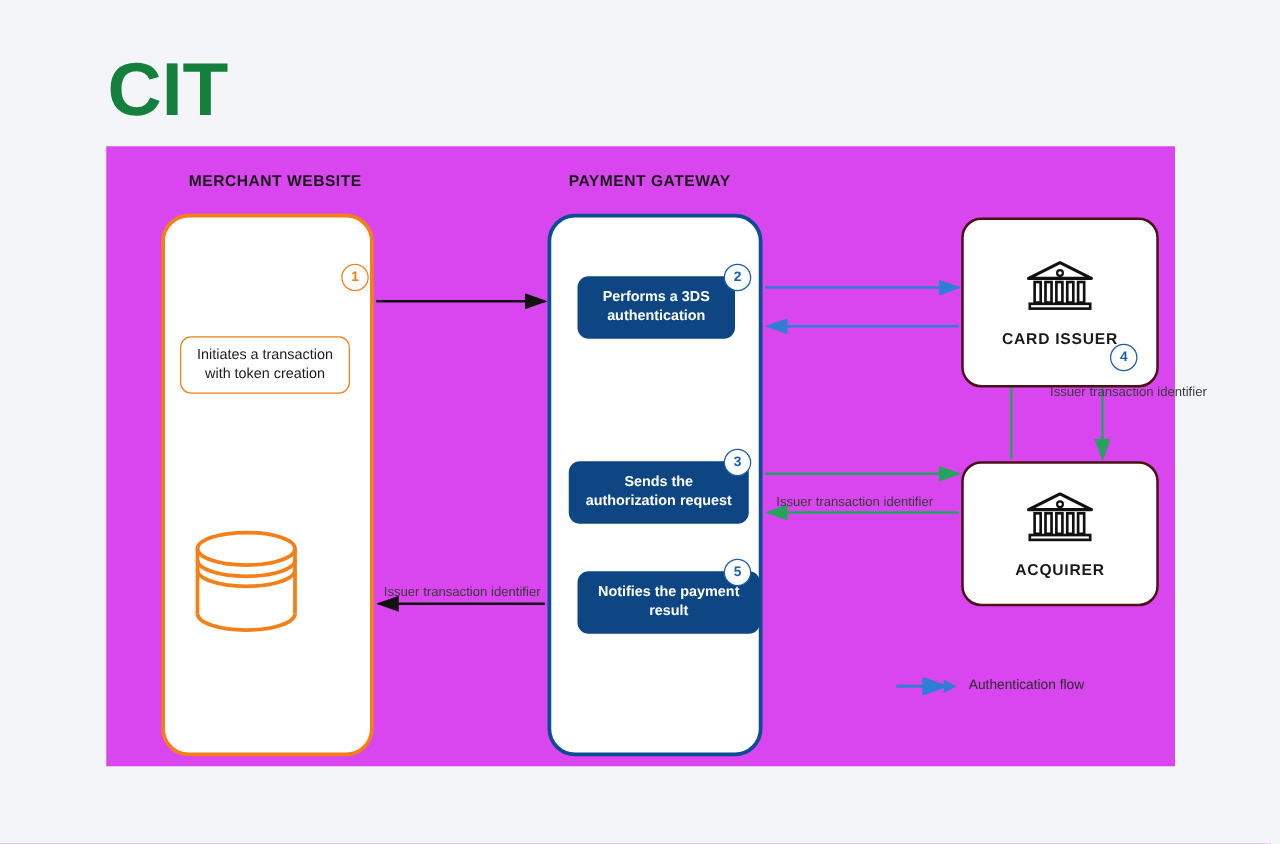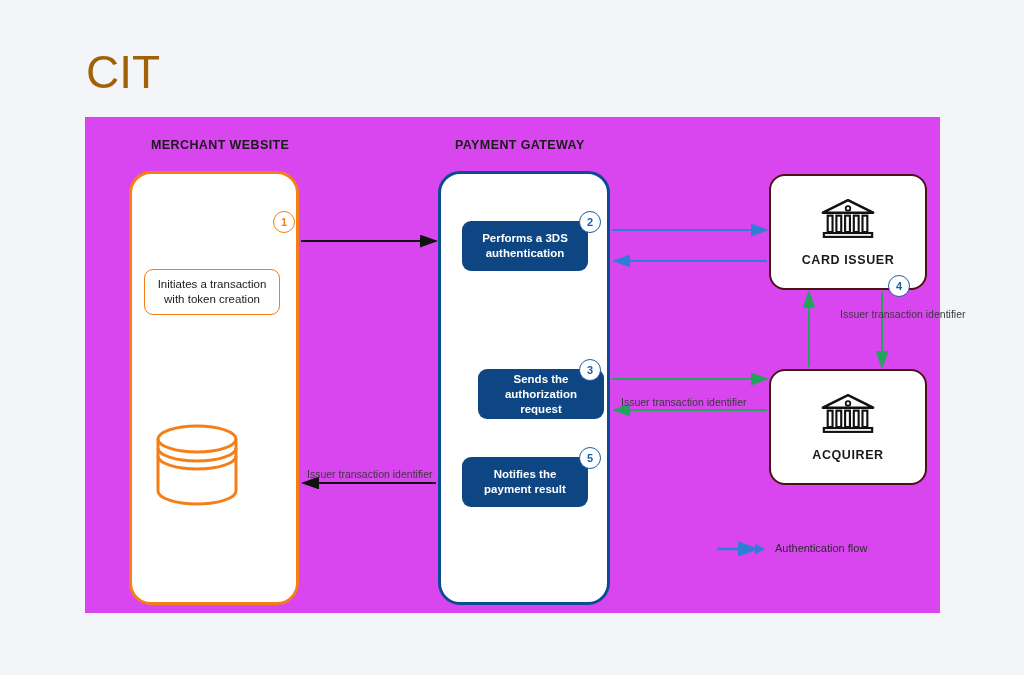--- a/index.html
+++ b/index.html
@@ -11,23 +11,23 @@
     height: 675px;
     background: #f4f5f9;
     font-family: "Liberation Sans", sans-serif;
     overflow: hidden;
     position: relative;
   }
   #page-title {
     position: absolute;
     left: 86px;
     top: 44px;
-    font-size: 46px;
-    font-weight: normal;
-    color: #a16207;
+    font-size: 60px;
+    font-weight: bold;
+    color: #15803d;
     letter-spacing: 0px;
     line-height: 56px;
   }
   #canvas {
     position: absolute;
     left: 85px;
     top: 117px;
     width: 855px;
     height: 496px;
     background: #d946ef;
@@ -76,21 +76,21 @@
     position: absolute;
     box-sizing: border-box;
     background: #ffffff;
     border: 2.5px solid #4a1216;
     border-radius: 16px;
     display: flex;
     flex-direction: column;
     align-items: center;
     justify-content: center;
   }
-  #card-issuer-box { left: 684px; top: 57px;  width: 158px; height: 116px; }
+  #card-issuer-box { left: 684px; top: 57px;  width: 158px; height: 136px; }
   #acquirer-box    { left: 684px; top: 252px; width: 158px; height: 116px; }
   .entity-label {
     font-size: 12.5px;
     font-weight: bold;
     color: #1a1a1a;
     letter-spacing: 0.6px;
     margin-top: 7px;
     white-space: nowrap;
   }
   .bank-icon { display: block; }
@@ -132,22 +132,22 @@
     align-items: center;
     justify-content: center;
     text-align: center;
     color: #ffffff;
     font-size: 11.5px;
     font-weight: bold;
     line-height: 15px;
     padding: 0 8px;
   }
   #step-3ds       { left: 377px; top: 104px; width: 126px; height: 50px; }
-  #step-authreq   { left: 393px; top: 252px; width: 126px; height: 50px; }
-  #step-notify    { left: 377px; top: 340px; width: 126px; height: 50px; }
+  #step-authreq   { left: 370px; top: 252px; width: 144px; height: 50px; }
+  #step-notify    { left: 377px; top: 340px; width: 146px; height: 50px; }
 
   
   .badge {
     position: absolute;
     width: 22px; height: 22px;
     box-sizing: border-box;
     border-radius: 50%;
     background: #ffffff;
     display: flex;
     align-items: center;

